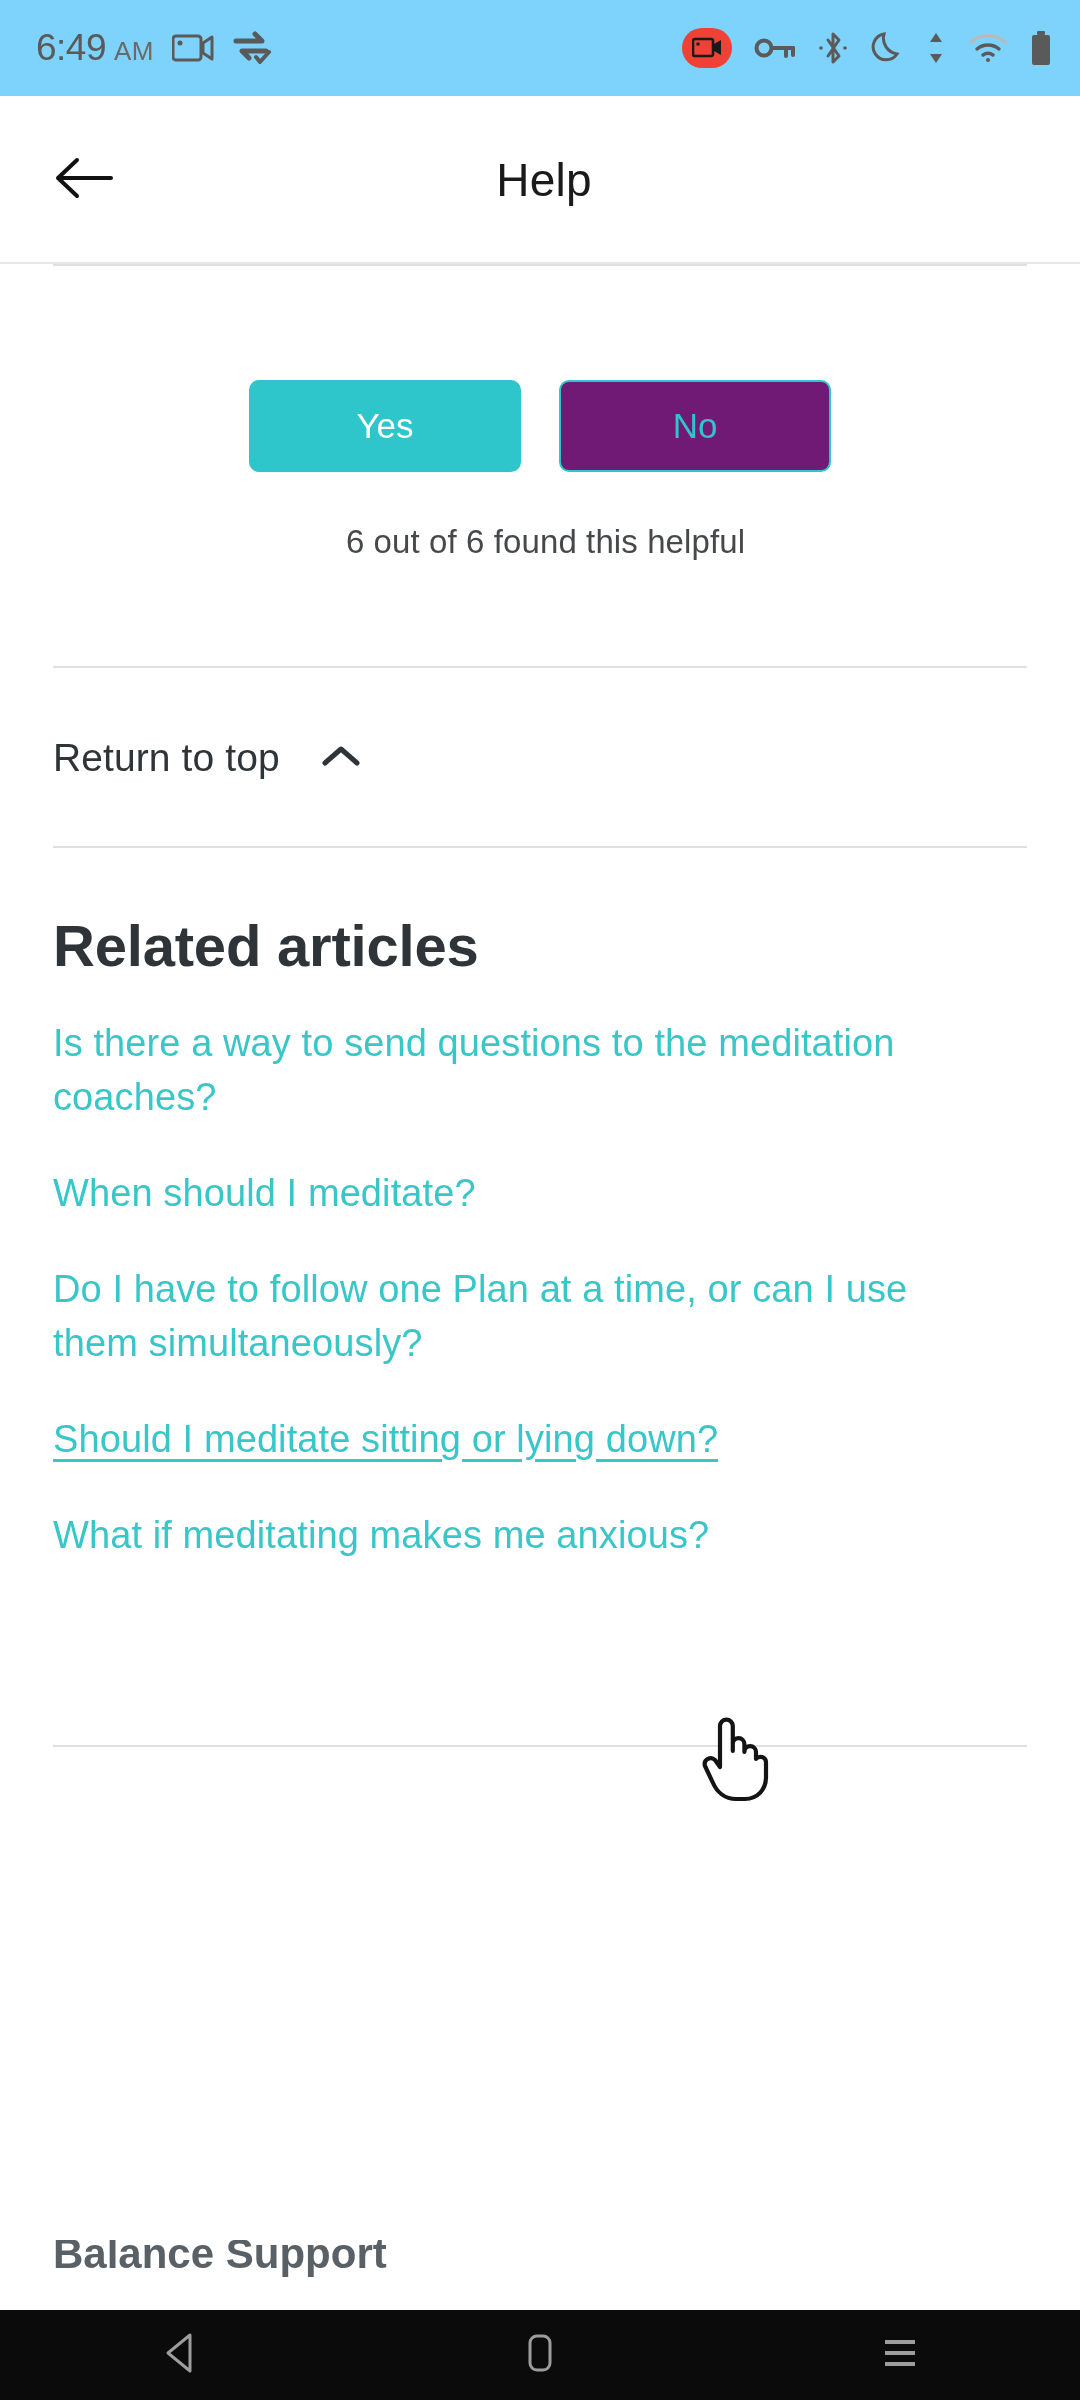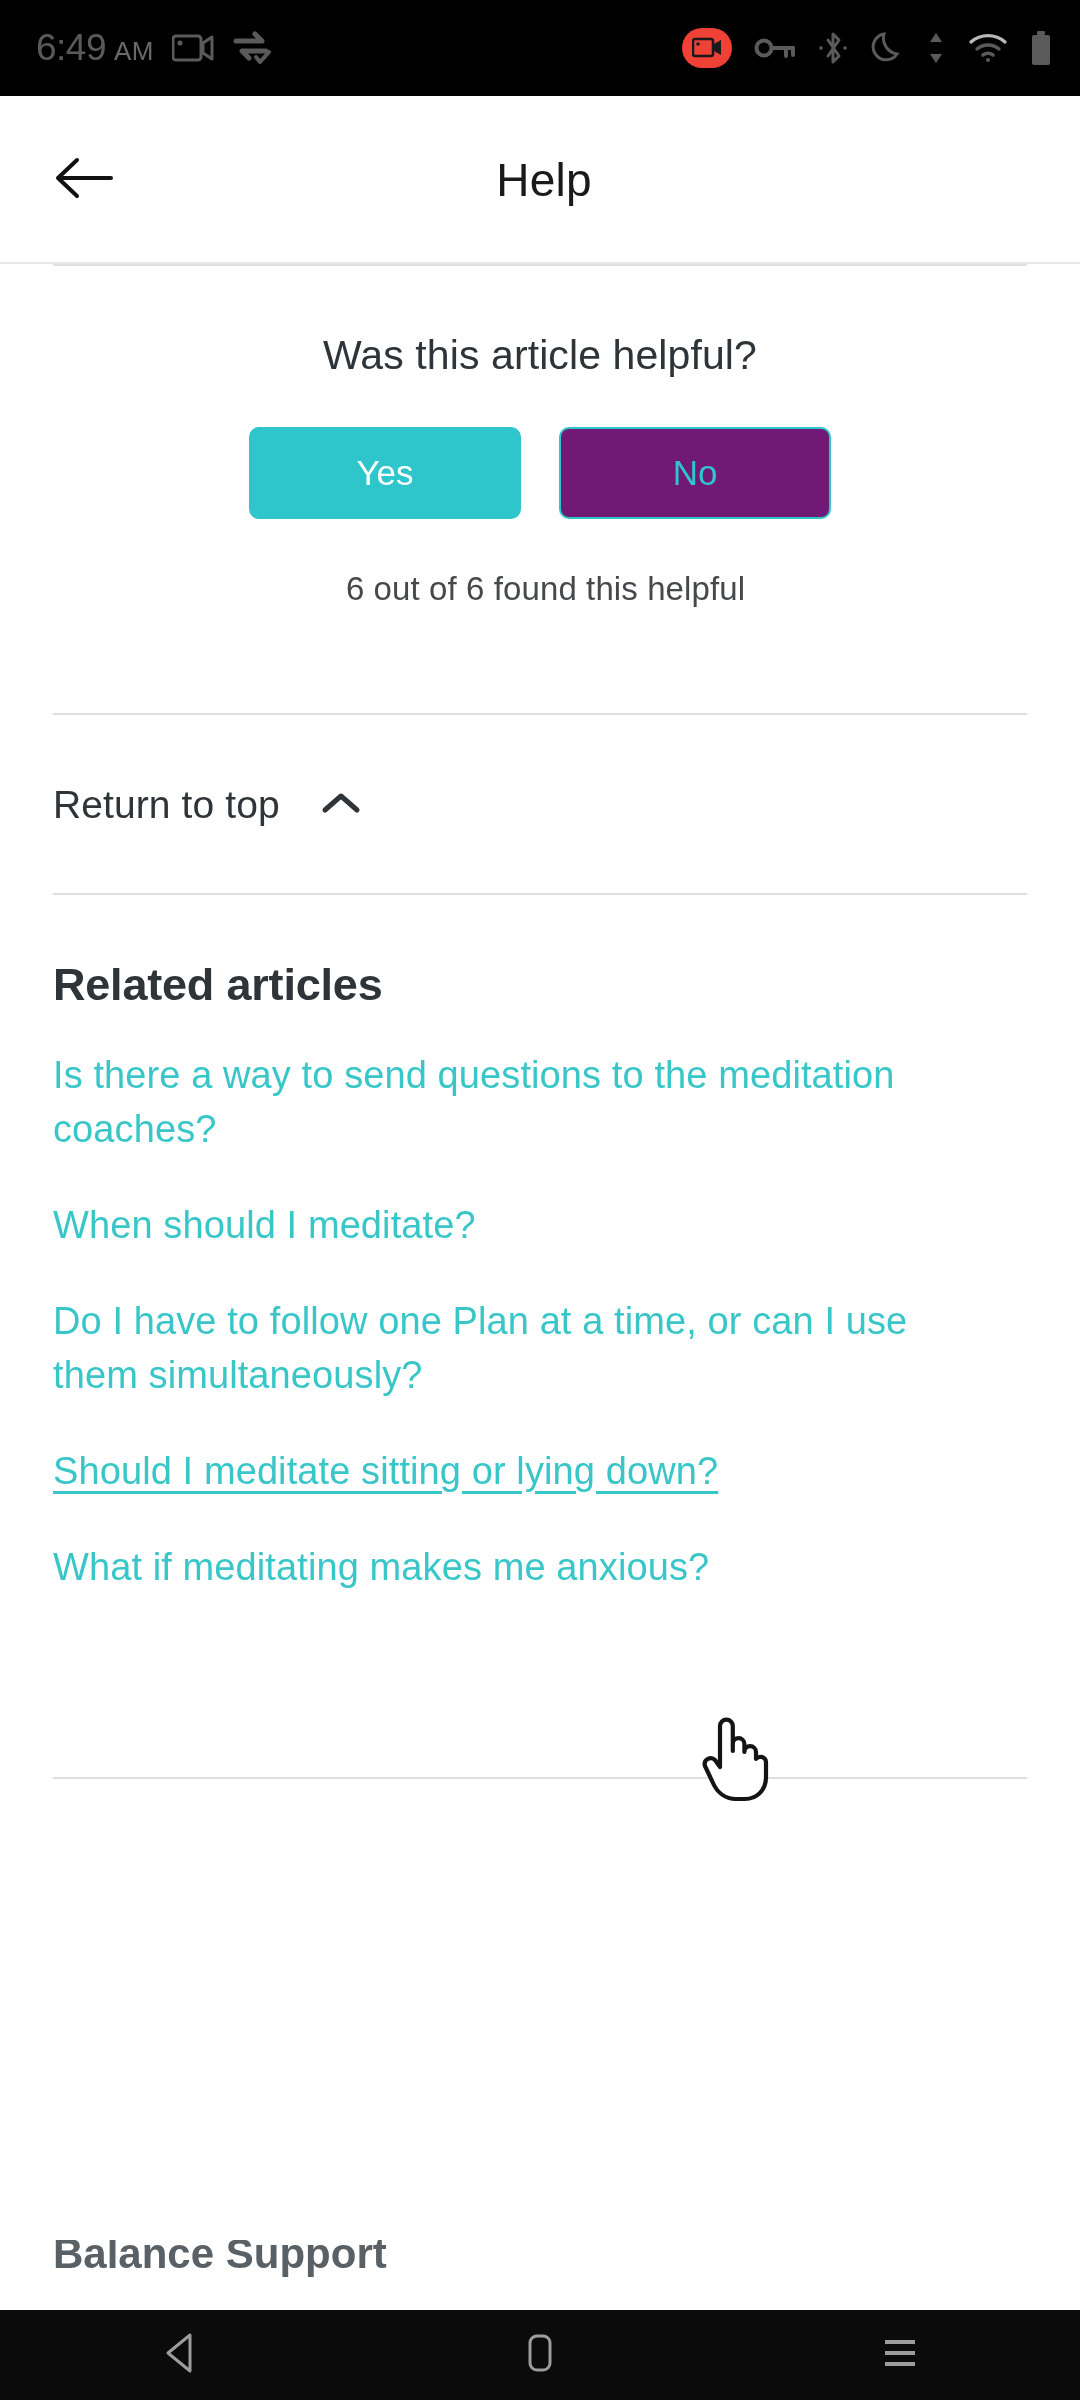--- a/index.html
+++ b/index.html
@@ -8,21 +8,21 @@
     background:#ffffff;
     font-family:"Liberation Sans", sans-serif;
     overflow:hidden;
   }
   #screen { position:relative; width:1080px; height:2400px; background:#fff; }
 
   
   .statusbar {
     position:absolute; top:0; left:0; width:1080px; height:96px;
     display:flex; align-items:center; justify-content:space-between;
-    padding:0 28px 0 36px; background:#000000;
+    padding:0 28px 0 36px; background:#7dd3fc;
   }
   .sb-left { display:flex; align-items:center; gap:18px; }
   .sb-time {
     font-size:37px; color:#5a5a5a; font-weight:400;
     letter-spacing:-0.5px; display:flex; align-items:baseline; gap:8px;
   }
   .sb-ampm { font-size:26px; color:#6a6a6a; letter-spacing:0.5px; }
   .sb-right { display:flex; align-items:center; gap:22px; }
   .sb-icon { display:flex; align-items:center; justify-content:center; }
   .rec-badge {
@@ -78,21 +78,21 @@
   .return-row {
     display:flex; align-items:center; gap:40px;
     padding:68px 0 66px 53px; cursor:pointer;
   }
   .return-label { font-size:39px; color:#2e3437; letter-spacing:0.1px; }
 
   .related {
     padding:64px 53px 0;
   }
   .related-title {
-    font-size:45px; font-weight:bold; color:#2e3437; letter-spacing:-0.2px;
+    font-size:58px; font-weight:bold; color:#2e3437; letter-spacing:-0.2px;
   }
   .related-list { margin-top:38px; }
   .related-link {
     display:block; font-size:38px; color:#38c6c9; line-height:1.42;
     margin-bottom:42px; text-decoration:none; cursor:pointer;
     letter-spacing:0.1px; max-width:935px;
   }
   .related-link.hovered { text-decoration:underline; text-underline-offset:7px; }
 
   .rule-b { margin-top:182px; }
@@ -207,21 +207,20 @@
     </div>
     <div class="appbar-title">Help</div>
   </div>
   <div class="appbar-sep"></div>
 
   <div class="content">
 
     <div class="rule"></div>
 
     <div class="helpful-block">
-      <div class="helpful-q">Was this article helpful?</div>
       <div class="vote-row">
         <div class="vote-btn vote-yes">Yes</div>
         <div class="vote-btn vote-no">No</div>
       </div>
       <div class="helpful-count">6 out of 6 found this helpful</div>
     </div>
 
     <div class="rule rule-a"></div>
 
     <div class="return-row">

